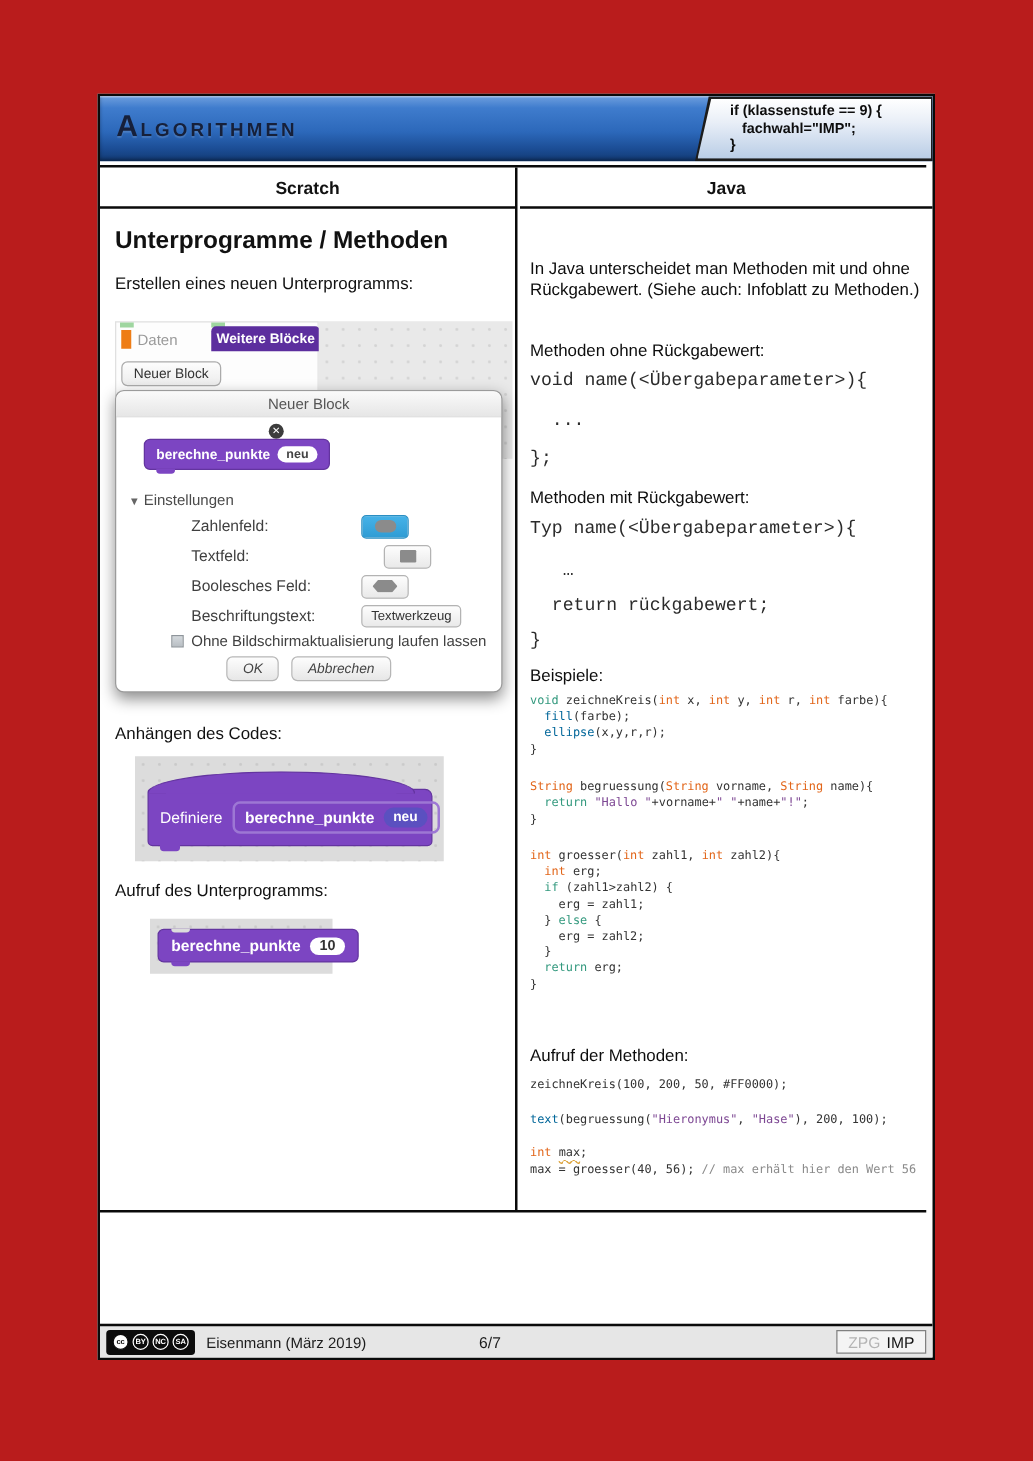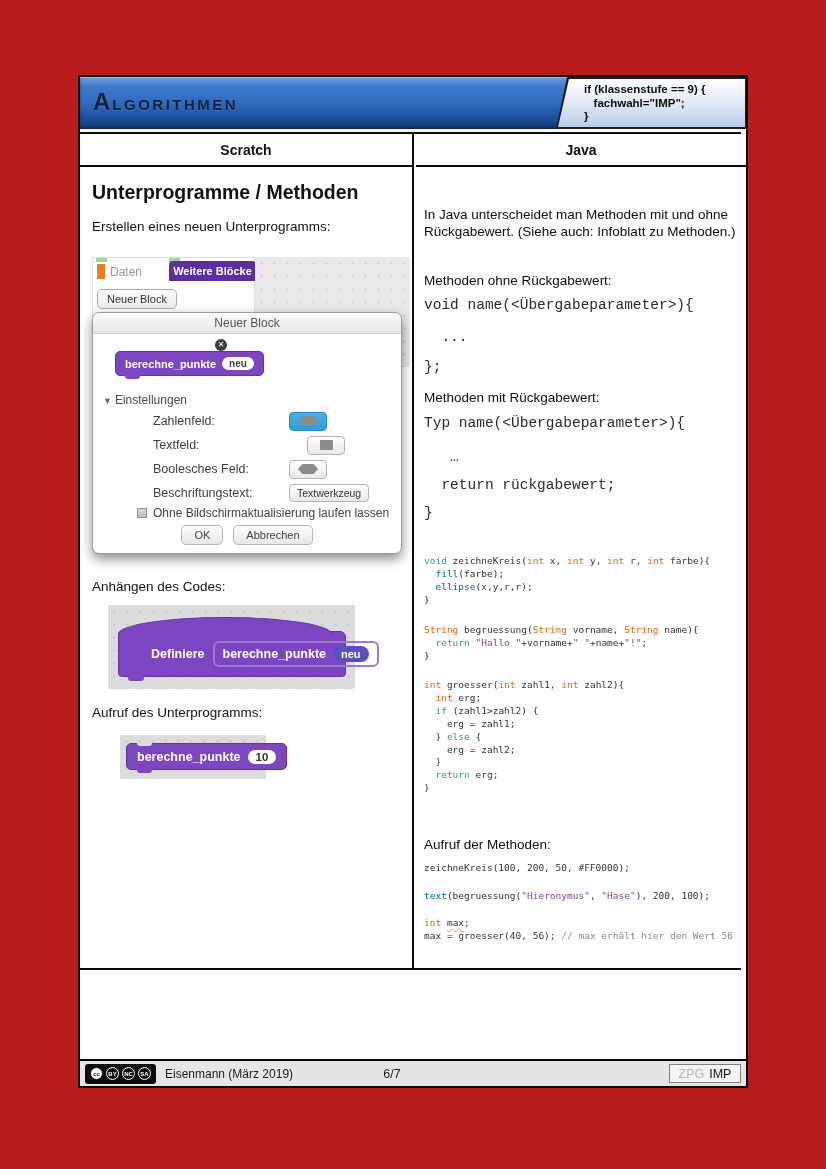--- a/index.html
+++ b/index.html
@@ -73,31 +73,31 @@
   .shape-rect { width:13px; height:10px; background:#8b8b8b; border-radius:1px; }
   .shape-hex { width:20px; height:10px; background:#8b8b8b;
     clip-path:polygon(22% 0,78% 0,100% 50%,78% 100%,22% 100%,0 50%); }
   .btn-textwerkzeug { padding:2px 7px; font-size:10.5px; color:#333; background:linear-gradient(#fdfdfd,#e9e9e9);
     border:1px solid #b3b3b3; border-radius:4px; }
   .dlg-check { position:absolute; left:44px; top:193px; display:flex; align-items:center; gap:6px; }
   .checkbox { width:10px; height:10px; background:linear-gradient(#d4d9dd,#b9bfc4); border:1px solid #8e959b; }
   .dlg-check .lbl { font-size:12px; color:#3f3f3f; }
   .dlg-buttons { position:absolute; left:0; right:0; top:212px; display:flex; justify-content:center; gap:10px; }
   .dlg-btn { padding:3px 12px; font-size:11px; color:#444; background:linear-gradient(#fdfdfd,#e7e7e7);
-    border:1px solid #b6b6b6; border-radius:5px; }
+    border:1px solid #b6b6b6; border-radius:5px;font-style:italic; }
 
   .shot2 { position:absolute; left:28px; top:436px; width:247px; height:84px; background:#dcdcdc;
     background-image:radial-gradient(#cacaca 1px, transparent 1.2px); background-size:13px 13px; }
   .hatblock { position:absolute; left:10px; top:26px; width:228px; height:46px; background:#7c45c2;
     border:1px solid #63349f; border-radius:3px 6px 4px 4px; display:flex; align-items:center; padding-left:9px; gap:8px; }
   .hatblock::before { content:""; position:absolute; left:-1px; top:-15px; width:212px; height:17px;
     background:#7c45c2; border:1px solid #63349f; border-bottom:none; border-radius:100% 100% 0 0 / 190% 190% 0 0; }
   .hatblock::after { content:""; position:absolute; left:9px; bottom:-5px; width:16px; height:5px;
     background:#7c45c2; border-radius:0 0 3px 3px; }
-  .def-kw { color:#fff; font-weight:bold; font-size:12.5px;margin-left:23px; }
+  .def-kw { color:#fff; font-weight:normal; font-size:12.5px; }
   .inner-proto { display:inline-flex; align-items:center; gap:7px; border:2px solid #9d77d4; border-radius:6px;
     padding:3px 8px; color:#fff; font-weight:bold; font-size:12.5px; }
   .pill-dark { background:#5b50c0; color:#fff; border-radius:10px; padding:2px 8px; font-size:11px; font-weight:bold; }
 
   .shot3 { position:absolute; left:40px; top:566px; width:146px; height:44px; background:#dcdcdc;
     background-image:radial-gradient(#cacaca 1px, transparent 1.2px); background-size:13px 13px; }
   .callblock { position:absolute; left:6px; top:8px; height:27px; display:inline-flex; align-items:center; gap:7px;
     padding:0 10px; background:#7c45c2; border:1px solid #63349f; border-radius:5px; color:#fff; font-weight:bold; font-size:12.5px; }
   .callblock::before { content:""; position:absolute; left:10px; top:-1px; width:15px; height:3px; background:#dcdcdc; border-radius:0 0 3px 3px; }
   .callblock::after { content:""; position:absolute; left:10px; bottom:-4px; width:15px; height:4px; background:#7c45c2; border-radius:0 0 3px 3px; }
@@ -239,20 +239,21 @@
           <div class="jr jmono" style="top:128px;">void name(&lt;Übergabeparameter&gt;){</div>
           <div class="jr jmono" style="top:160px;">  ...</div>
           <div class="jr jmono" style="top:190px;">};</div>
 
           <div class="jr jtext" style="top:221px;">Methoden mit Rückgabewert:</div>
           <div class="jr jmono" style="top:246px;">Typ name(&lt;Übergabeparameter&gt;){</div>
           <div class="jr jmono" style="top:280px;">   …</div>
           <div class="jr jmono" style="top:308px;">  return rückgabewert;</div>
           <div class="jr jmono" style="top:336px;">}</div>
 
+          <div class="jr jtext" style="top:364px;">Beispiele:</div>
           <div class="jr jcode" style="top:386px;"><div class="cl"><span class="kw">void</span><span class="pl"> zeichneKreis(</span><span class="ty">int</span><span class="pl"> x, </span><span class="ty">int</span><span class="pl"> y, </span><span class="ty">int</span><span class="pl"> r, </span><span class="ty">int</span><span class="pl"> farbe){</span></div><div class="cl"><span class="pl">  </span><span class="fn">fill</span><span class="pl">(farbe);</span></div><div class="cl"><span class="pl">  </span><span class="fn">ellipse</span><span class="pl">(x,y,r,r);</span></div><div class="cl"><span class="pl">}</span></div></div>
           <div class="jr jcode" style="top:455px;"><div class="cl"><span class="ty">String</span><span class="pl"> begruessung(</span><span class="ty">String</span><span class="pl"> vorname, </span><span class="ty">String</span><span class="pl"> name){</span></div><div class="cl"><span class="pl">  </span><span class="kw">return</span><span class="pl"> </span><span class="st">"Hallo "</span><span class="pl">+vorname+</span><span class="st">" "</span><span class="pl">+name+</span><span class="st">"!"</span><span class="pl">;</span></div><div class="cl"><span class="pl">}</span></div></div>
           <div class="jr jcode" style="top:510px;"><div class="cl"><span class="ty">int</span><span class="pl"> groesser(</span><span class="ty">int</span><span class="pl"> zahl1, </span><span class="ty">int</span><span class="pl"> zahl2){</span></div><div class="cl"><span class="pl">  </span><span class="ty">int</span><span class="pl"> erg;</span></div><div class="cl"><span class="pl">  </span><span class="kw">if</span><span class="pl"> (zahl1&gt;zahl2) {</span></div><div class="cl"><span class="pl">    erg = zahl1;</span></div><div class="cl"><span class="pl">  } </span><span class="kw">else</span><span class="pl"> {</span></div><div class="cl"><span class="pl">    erg = zahl2;</span></div><div class="cl"><span class="pl">  }</span></div><div class="cl"><span class="pl">  </span><span class="kw">return</span><span class="pl"> erg;</span></div><div class="cl"><span class="pl">}</span></div></div>
 
           <div class="jr jtext" style="top:668px;">Aufruf der Methoden:</div>
           <div class="jr jcode" style="top:693px;"><div class="cl"><span class="pl">zeichneKreis(100, 200, 50, #FF0000);</span></div></div>
           <div class="jr jcode" style="top:721px;"><div class="cl"><span class="fn">text</span><span class="pl">(begruessung(</span><span class="st">"Hieronymus"</span><span class="pl">, </span><span class="st">"Hase"</span><span class="pl">), 200, 100);</span></div></div>
           <div class="jr jcode" style="top:748px;"><div class="cl"><span class="ty">int</span><span class="pl"> </span><span class="pl u">max</span><span class="pl">;</span></div><div class="cl"><span class="pl">max = groesser(40, 56); </span><span class="cm">// max erhält hier den Wert 56</span></div></div>
 
         </div>

